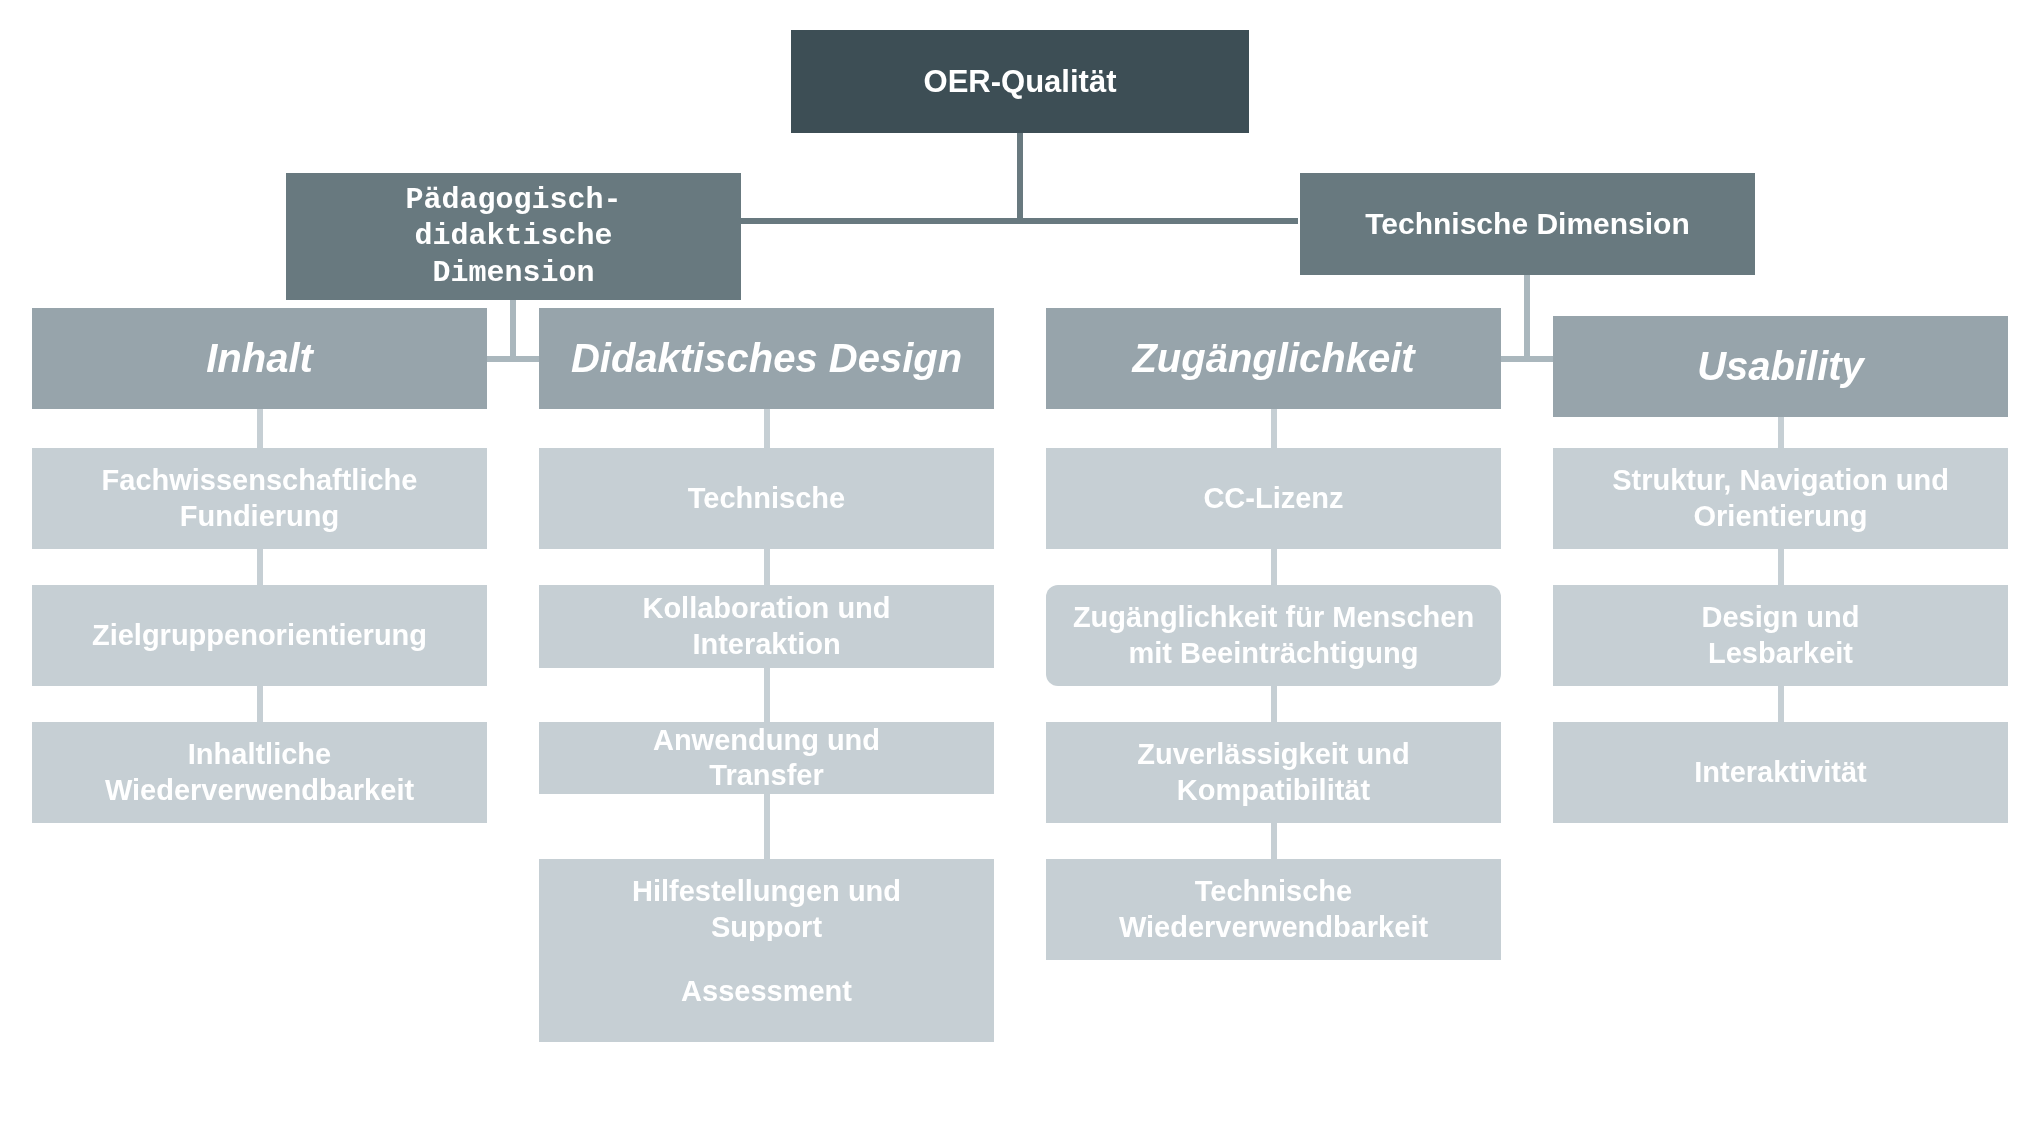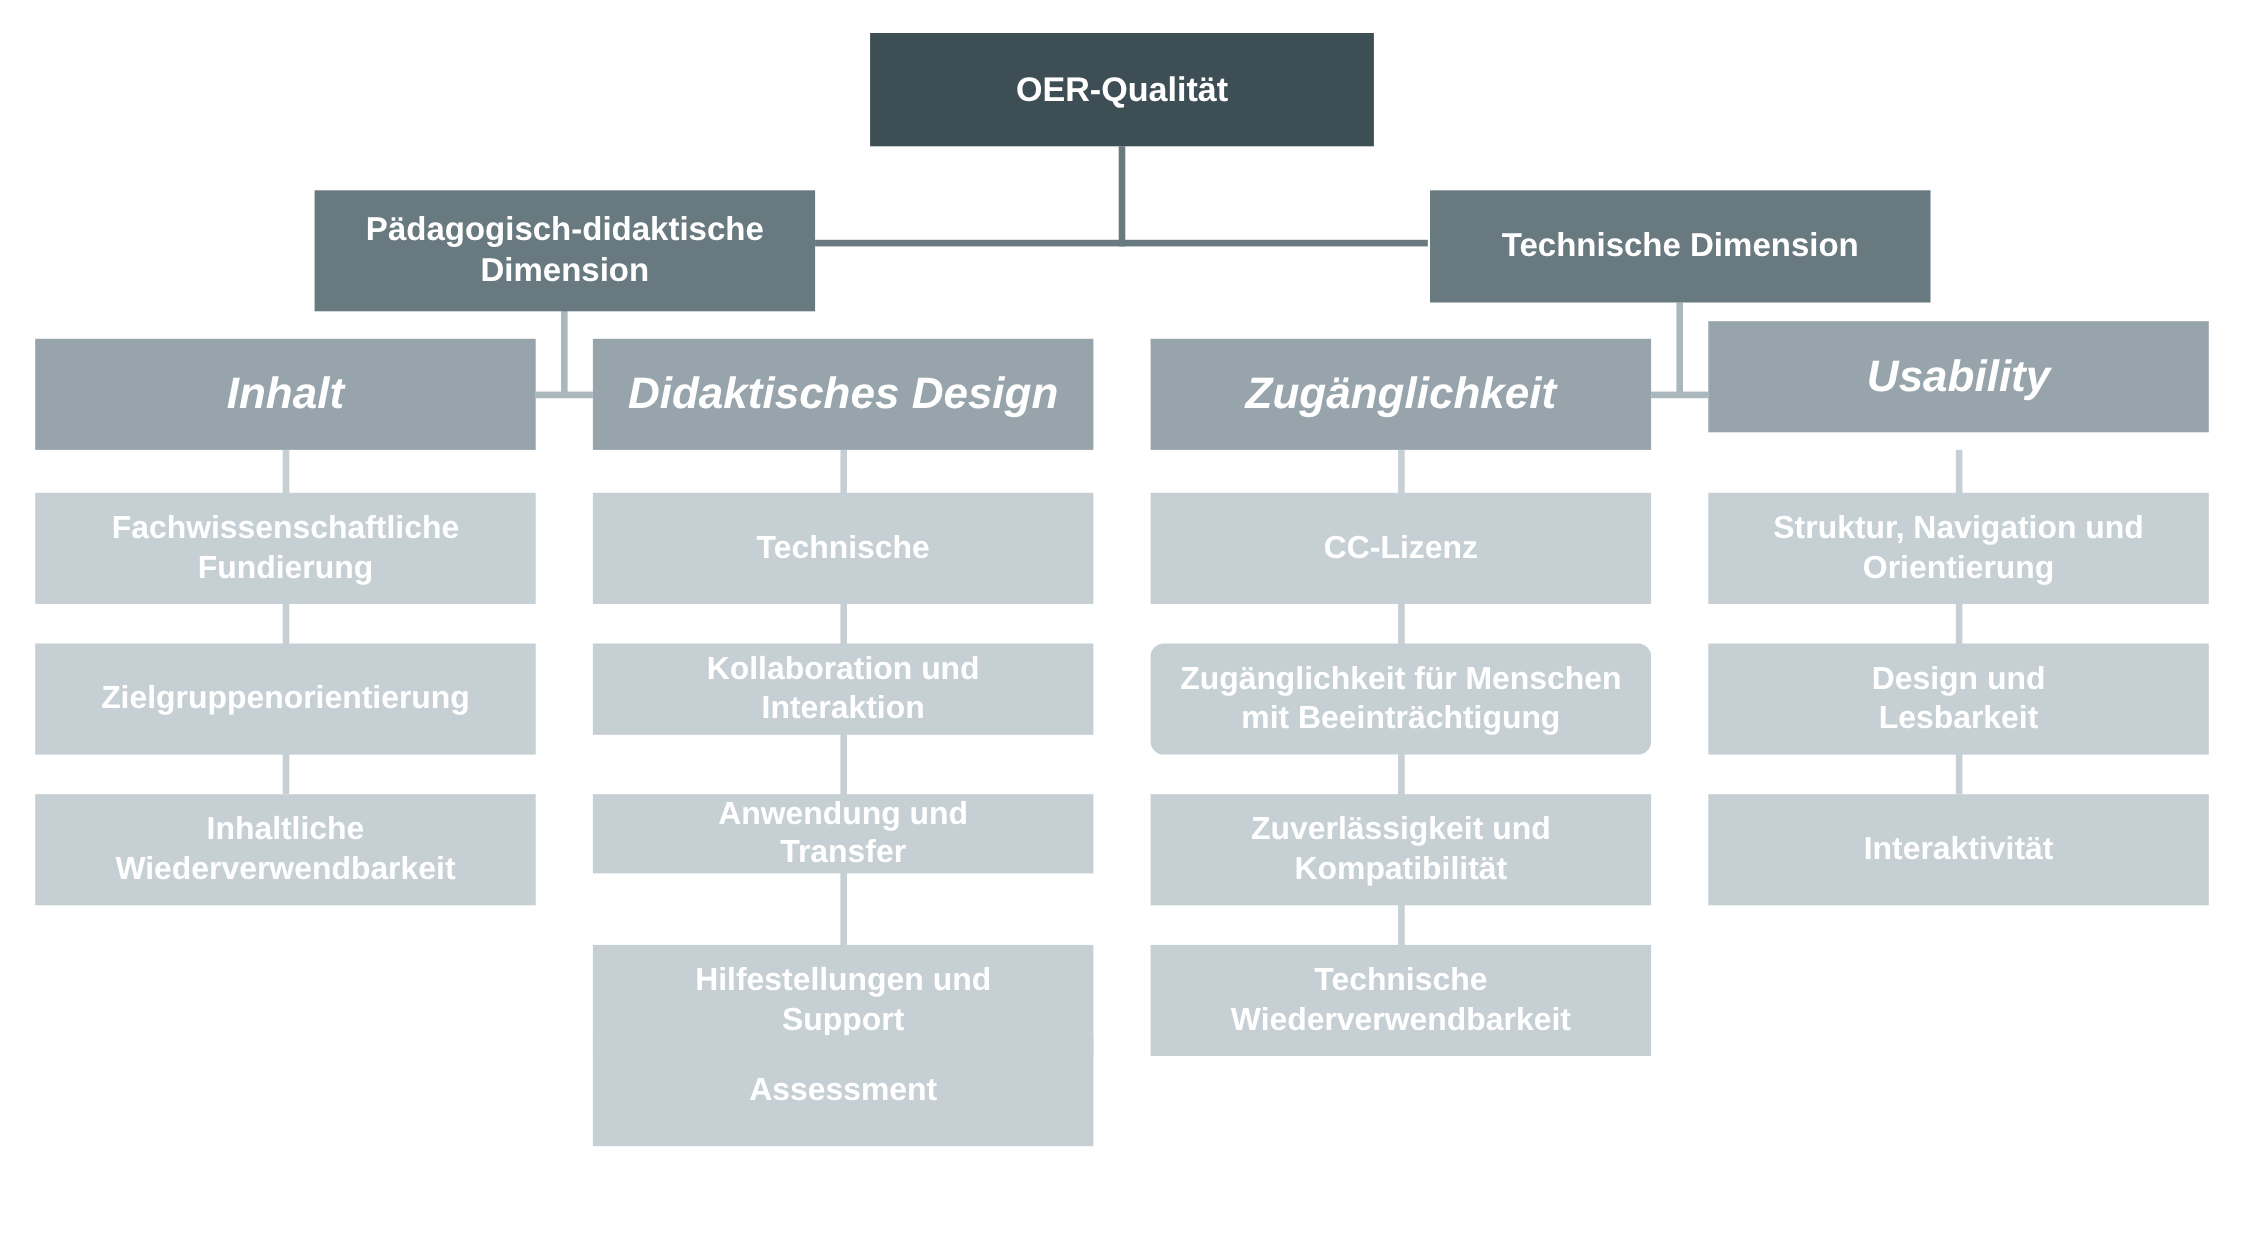--- a/index.html
+++ b/index.html
@@ -50,28 +50,28 @@
   <div class="conn l2" style="left:1524px; top:275px; width:6px; height:86px;"></div>
   <div class="conn l2" style="left:1501px; top:356px; width:52px; height:6px;"></div>
 
   <div class="conn l3" style="left:257px; top:409px; width:6px; height:313px;"></div>
   <div class="conn l3" style="left:764px; top:409px; width:6px; height:587px;"></div>
   <div class="conn l3" style="left:1271px; top:409px; width:6px; height:450px;"></div>
   <div class="conn l3" style="left:1778px; top:409px; width:6px; height:313px;"></div>
 
   <div class="box root-box" style="left:791px; top:30px; width:458px; height:103px;">OER-Qualität</div>
 
-  <div class="box dim-box" style="left:286px; top:173px; width:455px; height:110px;">Pädagogisch-didaktische
+  <div class="box dim-box" style="left:286px; top:173px; width:455px; height:127px;font-family:Liberation Mono, monospace;">Pädagogisch-didaktische
 Dimension</div>
   <div class="box dim-box" style="left:1300px; top:173px; width:455px; height:102px;">Technische Dimension</div>
 
   <div class="box cat-box" style="left:32px; top:308px; width:455px; height:101px;">Inhalt</div>
   <div class="box cat-box" style="left:539px; top:308px; width:455px; height:101px;">Didaktisches Design</div>
   <div class="box cat-box" style="left:1046px; top:308px; width:455px; height:101px;">Zugänglichkeit</div>
-  <div class="box cat-box" style="left:1553px; top:292px; width:455px; height:101px;">Usability</div>
+  <div class="box cat-box" style="left:1553px; top:316px; width:455px; height:101px;">Usability</div>
 
   <div class="box leaf-box" style="left:32px; top:448px; width:455px; height:101px;">Fachwissenschaftliche
 Fundierung</div>
   <div class="box leaf-box" style="left:32px; top:585px; width:455px; height:101px;text-align:right;">Zielgruppenorientierung</div>
   <div class="box leaf-box" style="left:32px; top:722px; width:455px; height:101px;">Inhaltliche
 Wiederverwendbarkeit</div>
 
   <div class="box leaf-box" style="left:539px; top:448px; width:455px; height:101px;">Technische</div>
   <div class="box leaf-box" style="left:539px; top:585px; width:455px; height:83px;">Kollaboration und
 Interaktion</div>

